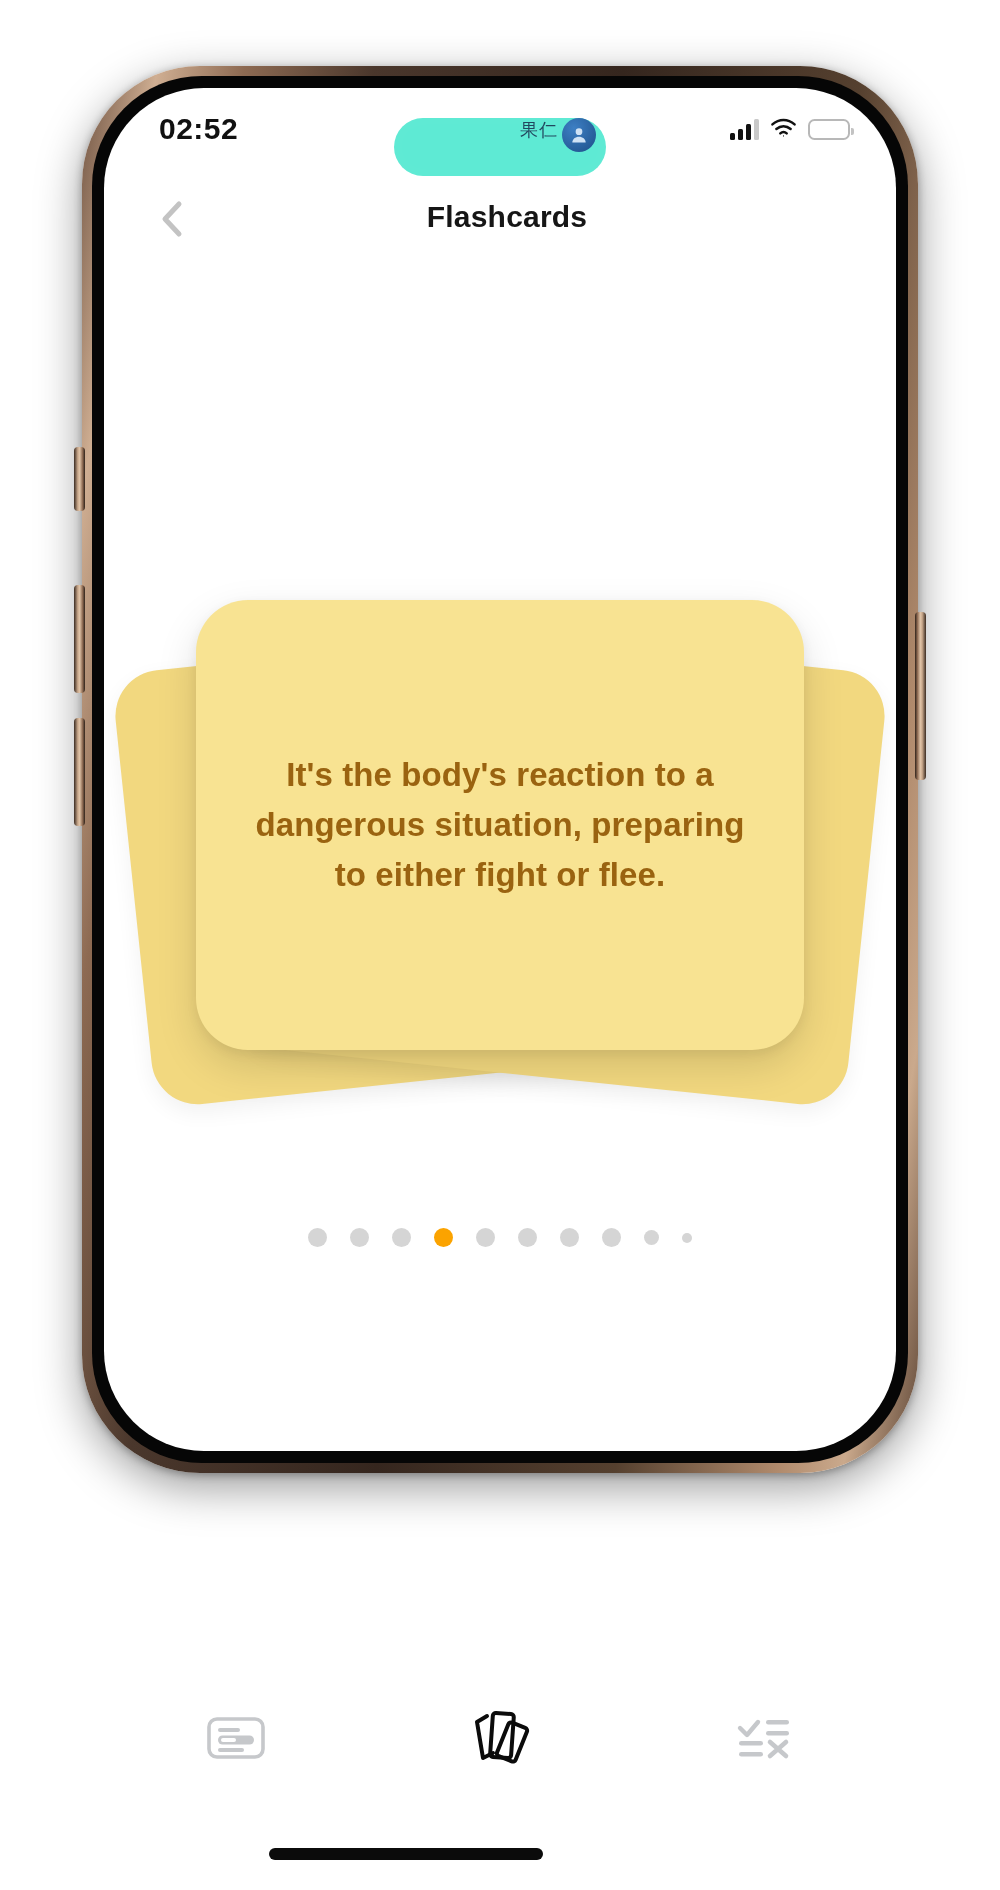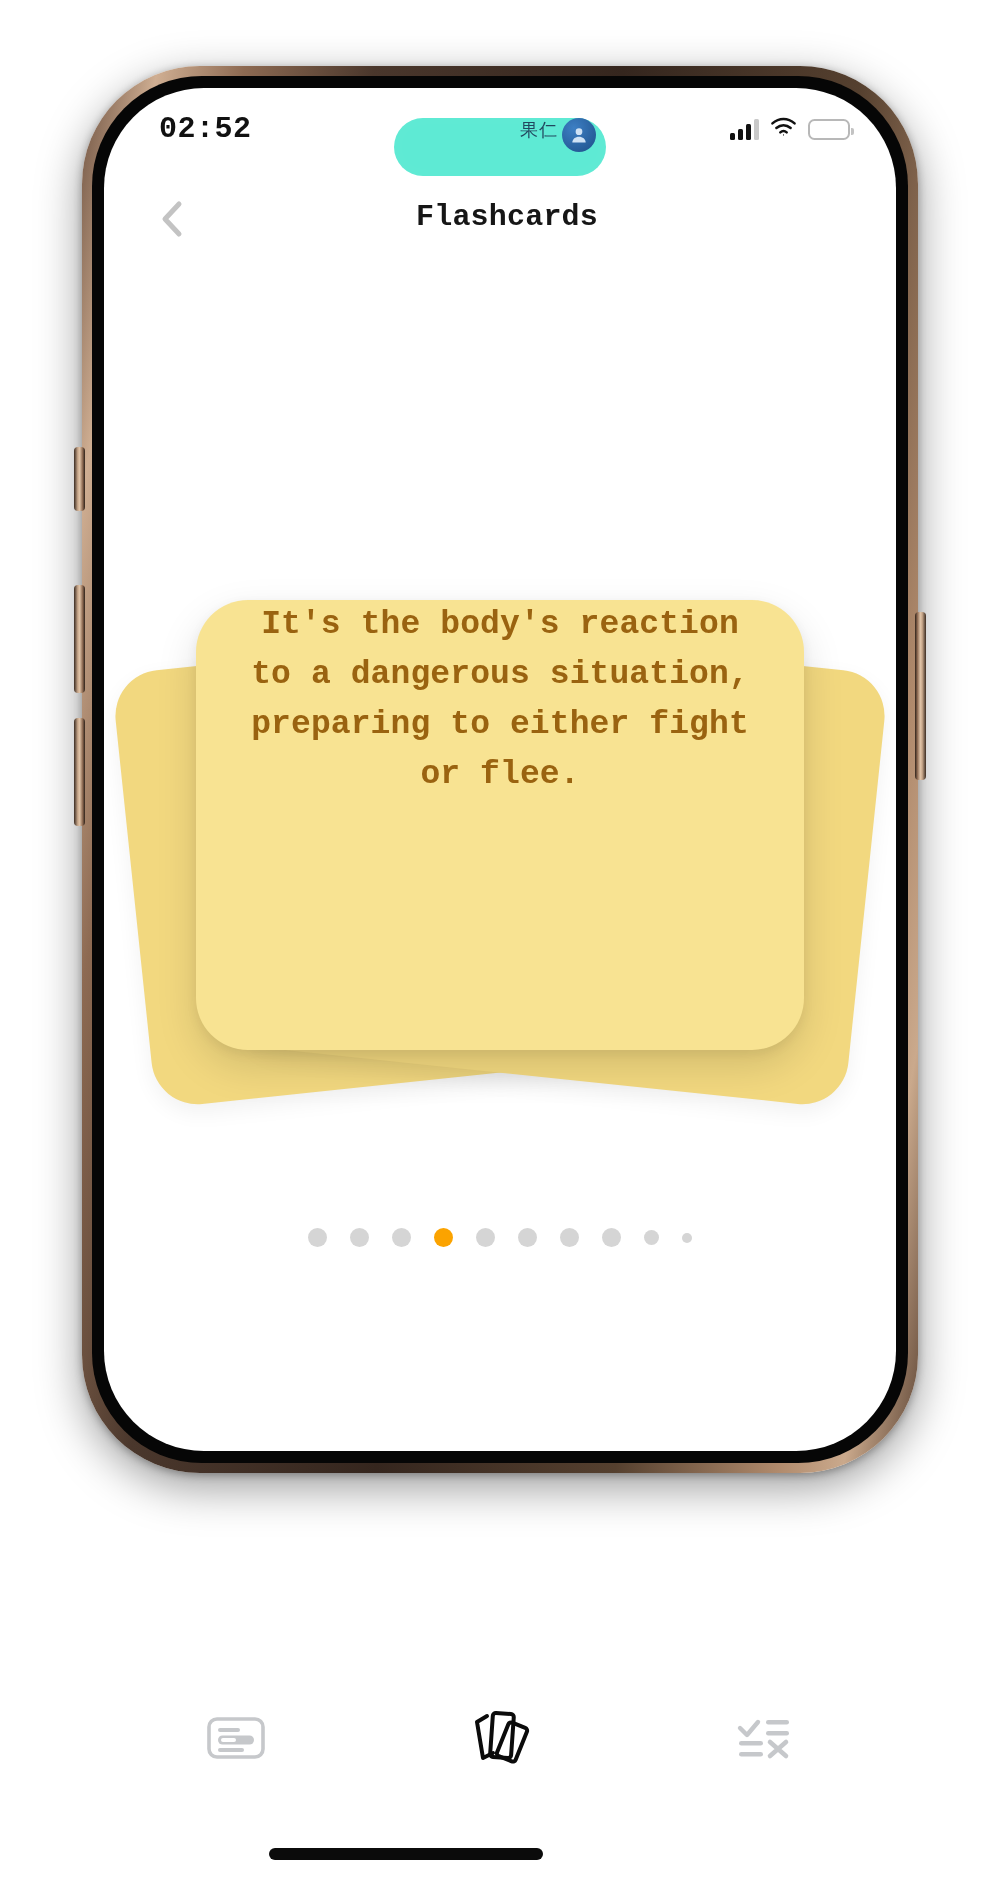--- a/index.html
+++ b/index.html
@@ -2,21 +2,21 @@
 <html><head>
 <meta charset="utf-8">
 <style>
   * { margin:0; padding:0; box-sizing:border-box; }
   html, body {
     width:1000px; height:1890px;
     background:#ffffff;
     font-family:"Liberation Sans", sans-serif;
     overflow:hidden;
   }
-  #stage { position:relative; width:812px; height:1890px; background:#fff;font-family:Liberation Mono, monospace; }
+  #stage { position:relative; width:812px; height:1890px; background:#fff; }
 
   
   .phone-outer{
     position:absolute; left:82px; top:66px; width:836px; height:1407px;
     border-radius:118px;
     background:linear-gradient(100deg,#6b4f3e 0%,#c9a78c 8%,#8d6a52 16%,#4a372c 28%,
                #3a2a21 50%,#523c2f 70%,#a98468 86%,#c8a headers 92%,#5c4434 100%);
     background:linear-gradient(100deg,#6b4f3e 0%,#cfae92 7%,#8d6a52 15%,#4a372c 27%,
                #35261e 50%,#55402f 72%,#b08a6c 87%,#caa98c 93%,#5c4434 100%);
     box-shadow:0 14px 46px rgba(0,0,0,.40), 0 2px 8px rgba(0,0,0,.30);
@@ -97,21 +97,21 @@
     right:28px; top:42px; width:610px; height:436px;
     background:#f2d87f; border-radius:46px;
     transform:rotate(6deg); transform-origin:center;
     box-shadow:0 8px 22px rgba(0,0,0,.06);
   }
   .card-front{
     left:50%; transform:translateX(-50%); top:0;
     width:608px; height:450px;
     background:#f8e392; border-radius:52px;
     box-shadow:0 16px 40px rgba(0,0,0,.13), 0 4px 12px rgba(0,0,0,.06);
-    display:flex; justify-content:center; padding:0 52px;
+    display:flex; align-items:center; justify-content:center; padding:0 52px;
     cursor:pointer;
   }
   .card-text{
     font-size:33px; line-height:1.52; font-weight:700;
     color:#9a6310; text-align:center; letter-spacing:.1px;
   }
 
   
   .dots{ position:absolute; left:104px; top:1228px; width:792px;
     display:flex; align-items:center; justify-content:center; gap:23px; }

